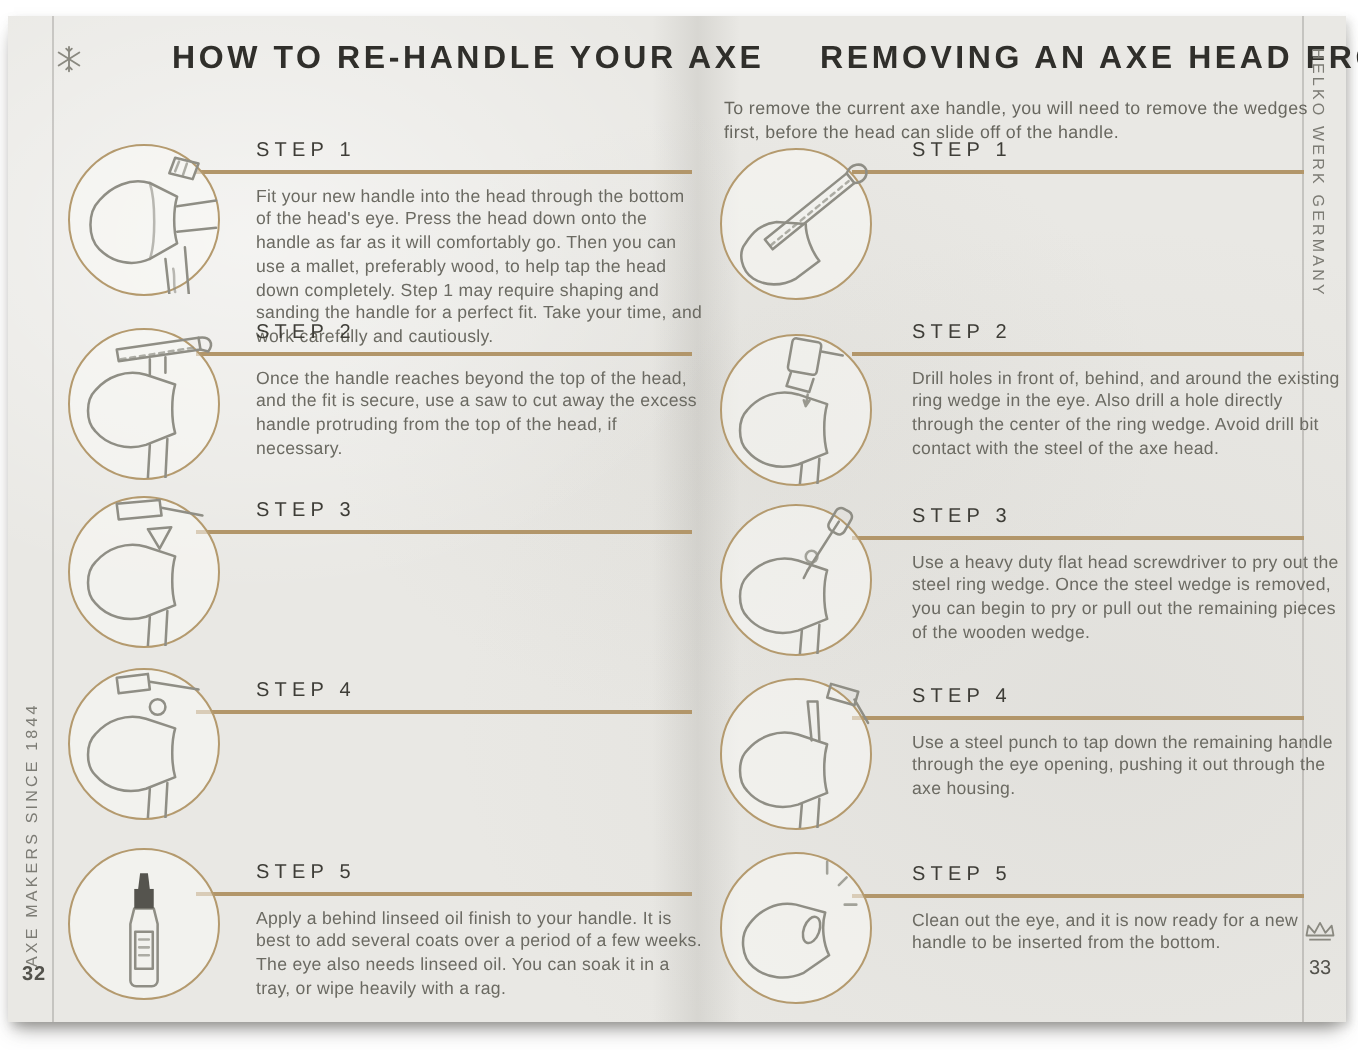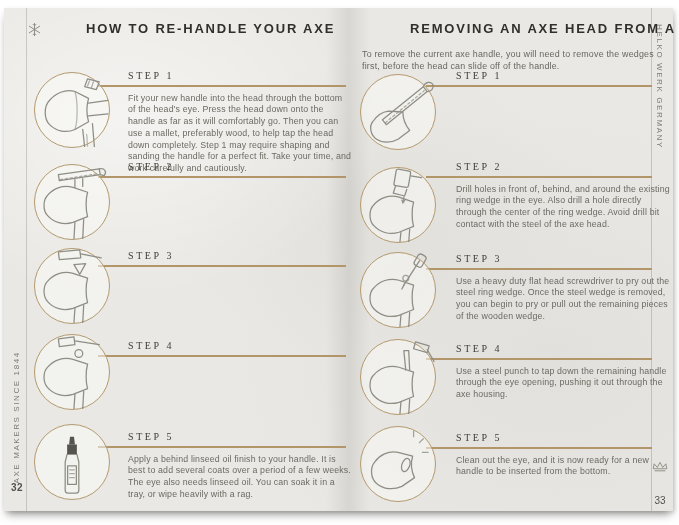--- a/index.html
+++ b/index.html
@@ -20,21 +20,21 @@
     position:absolute;left:322px;top:0;width:44px;height:100%;
     background:linear-gradient(90deg, rgba(110,108,100,0) 0%, rgba(110,108,100,.14) 52%, rgba(110,108,100,0) 100%);
     pointer-events:none;
   }
   .vrule{position:absolute;top:0;height:100%;width:1px;background:rgba(90,88,82,.25);}
   .vrule.left{left:22px;}
   .vrule.right{left:647px;}
 
   .page-title{
     position:absolute;top:13px;
-    font-size:13px;font-weight:bold;letter-spacing:1.8px;color:#302f2b;
+    font-size:16px;font-weight:bold;letter-spacing:1.8px;color:#302f2b;
     white-space:nowrap;
     padding-left:48px;
   }
   #left-title{left:34px;}
   #right-title{left:358px;}
   .intro{
     position:absolute;left:358px;top:31px;width:300px;
     font-size:8.9px;line-height:1.38;color:#68675f;letter-spacing:.2px;
   }
 
@@ -45,41 +45,40 @@
     position:absolute;left:0;width:76px;height:76px;border-radius:50%;
     border:1px solid #b49a6e;background:rgba(250,249,245,.55);
     box-sizing:border-box;
   }
   .circle svg{width:100%;height:100%;display:block;}
   .sbody{margin-left:96px;}
   .steps-left .sbody{margin-left:94px;}
   .slabel{
     font-size:10px;letter-spacing:2.6px;color:#3e3d37;margin:0 0 4px 0;
     white-space:nowrap;
-    font-family:Liberation Serif, serif;
   }
   .srule{height:1.5px;background:#b2966a;margin-left:-30px;}
   .stext{
     margin:6px 0 0 0;font-size:8.8px;line-height:1.34;color:#6b6a62;
     letter-spacing:.15px;
   }
   .steps-left .stext{width:224px;}
   .steps-right .stext{width:214px;}
 
   .sidebar-text{
     position:absolute;font-size:8px;letter-spacing:1.6px;color:#7c7b74;
     white-space:nowrap;text-align:center;
   }
   #sidebar-left-text{width:130px;left:-53px;top:406px;transform:rotate(-90deg);}
   #sidebar-right-text{width:140px;left:585px;top:74px;transform:rotate(90deg);}
 
   .pagenum{position:absolute;font-size:10px;color:#53524c;letter-spacing:.5px;font-weight:bold;}
   #pagenum-left{left:7px;top:474px;}
   #corner-right{position:absolute;left:644px;top:450px;width:24px;text-align:center;}
-  #corner-right .pagenum-r{font-size:10px;color:#53524c;margin-top:19px;}
+  #corner-right .pagenum-r{font-size:10px;color:#53524c;margin-top:3px;}
 
   #logo-mark{position:absolute;left:23px;top:14px;width:15px;height:15px;}
   .sketch{stroke:#8f8e85;fill:none;stroke-width:1.3;stroke-linecap:round;stroke-linejoin:round;}
 </style>
 </head>
 <body>
 
 <div id="spread">
   <div class="gutter"></div>
   <div class="vrule left"></div>
@@ -131,20 +130,21 @@
           <path d="M41 15 L41 23 M49 14 L49 22"></path>
           <path d="M24 10 L66 4 L67 10 L25 16 Z"></path>
           <path d="M26 15 L64 9" stroke-dasharray="2.5 2.5" opacity=".7"></path>
           <path d="M66 4 C72 3 74 7 71 11 L67 10"></path>
         </g>
           </svg>
       </div>
       <div class="sbody">
         <div class="slabel">STEP 2</div>
         <div class="srule"></div>
+        <p class="stext">Once the handle reaches beyond the top of the head, and the fit is secure, use a saw to cut away the excess handle protruding from the top of the head, if necessary.</p>
       </div>
     </div>
 
     <div class="step" style="top:242px">
       <div class="circle" style="top:-2px">
         <svg viewBox="0 0 76 76">
             <g class="sketch">
           <path d="M13 33 C8 38 8 49 13 54 C19 61 29 64 39 61 L54 55 C52 48 52 37 54 30 L39 25 C29 22 19 26 13 33 Z"></path>
           <path d="M41 61 L40 76 M50 58 L49 76"></path>
           <path d="M40 16 L52 15 L46 26 Z"></path>

